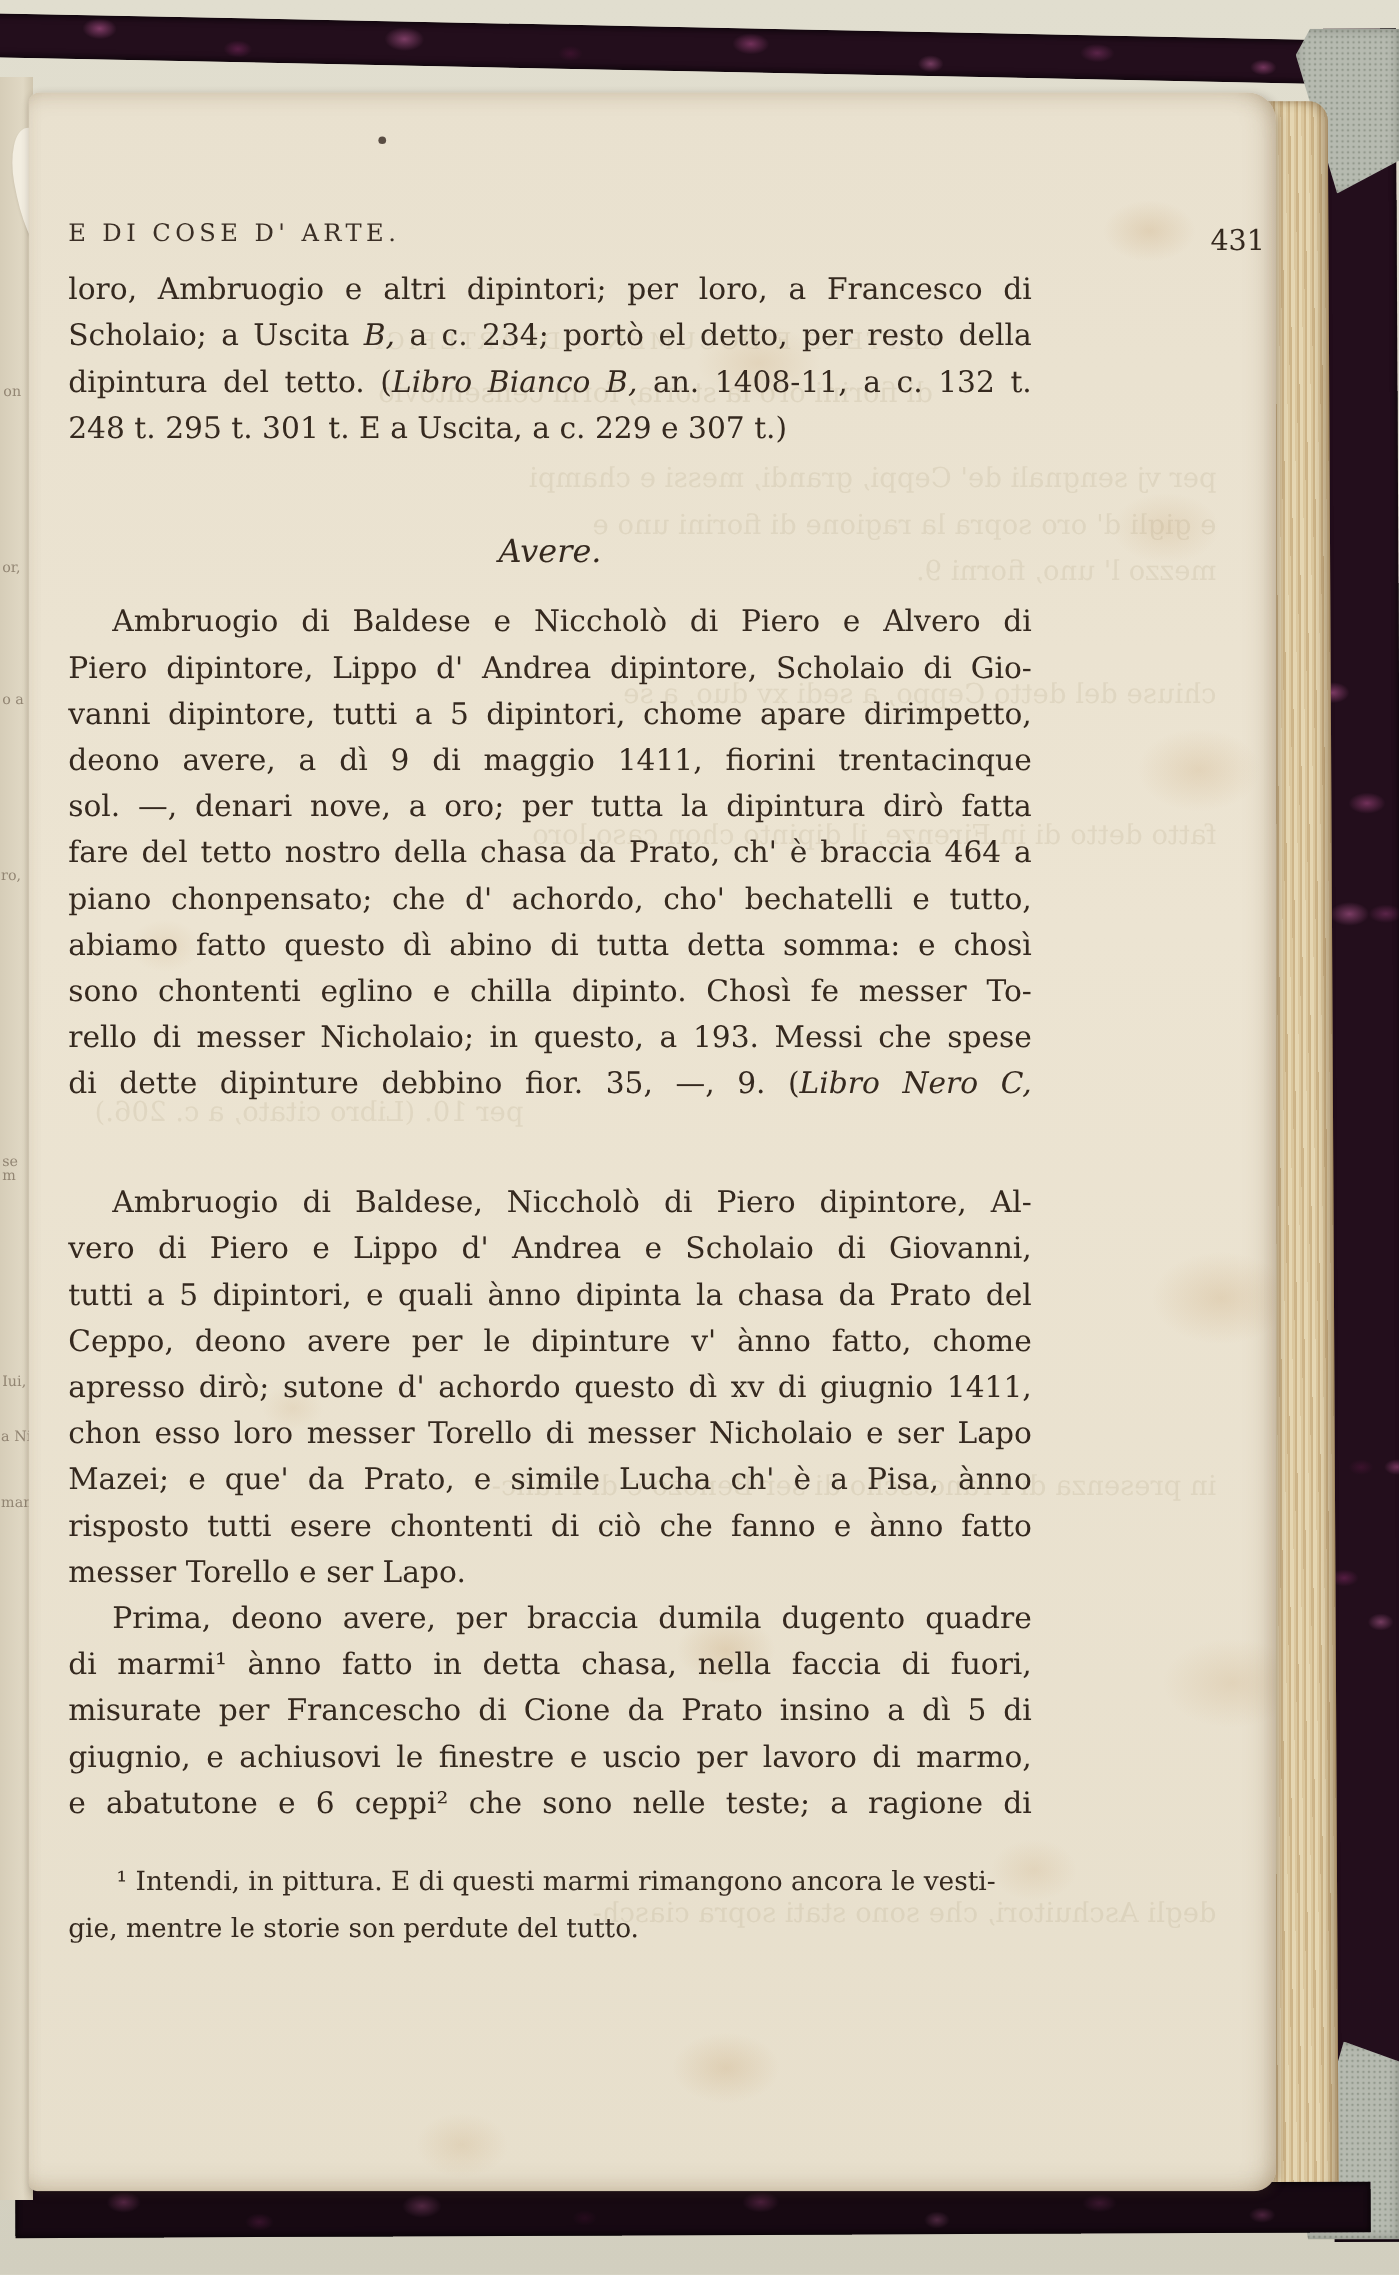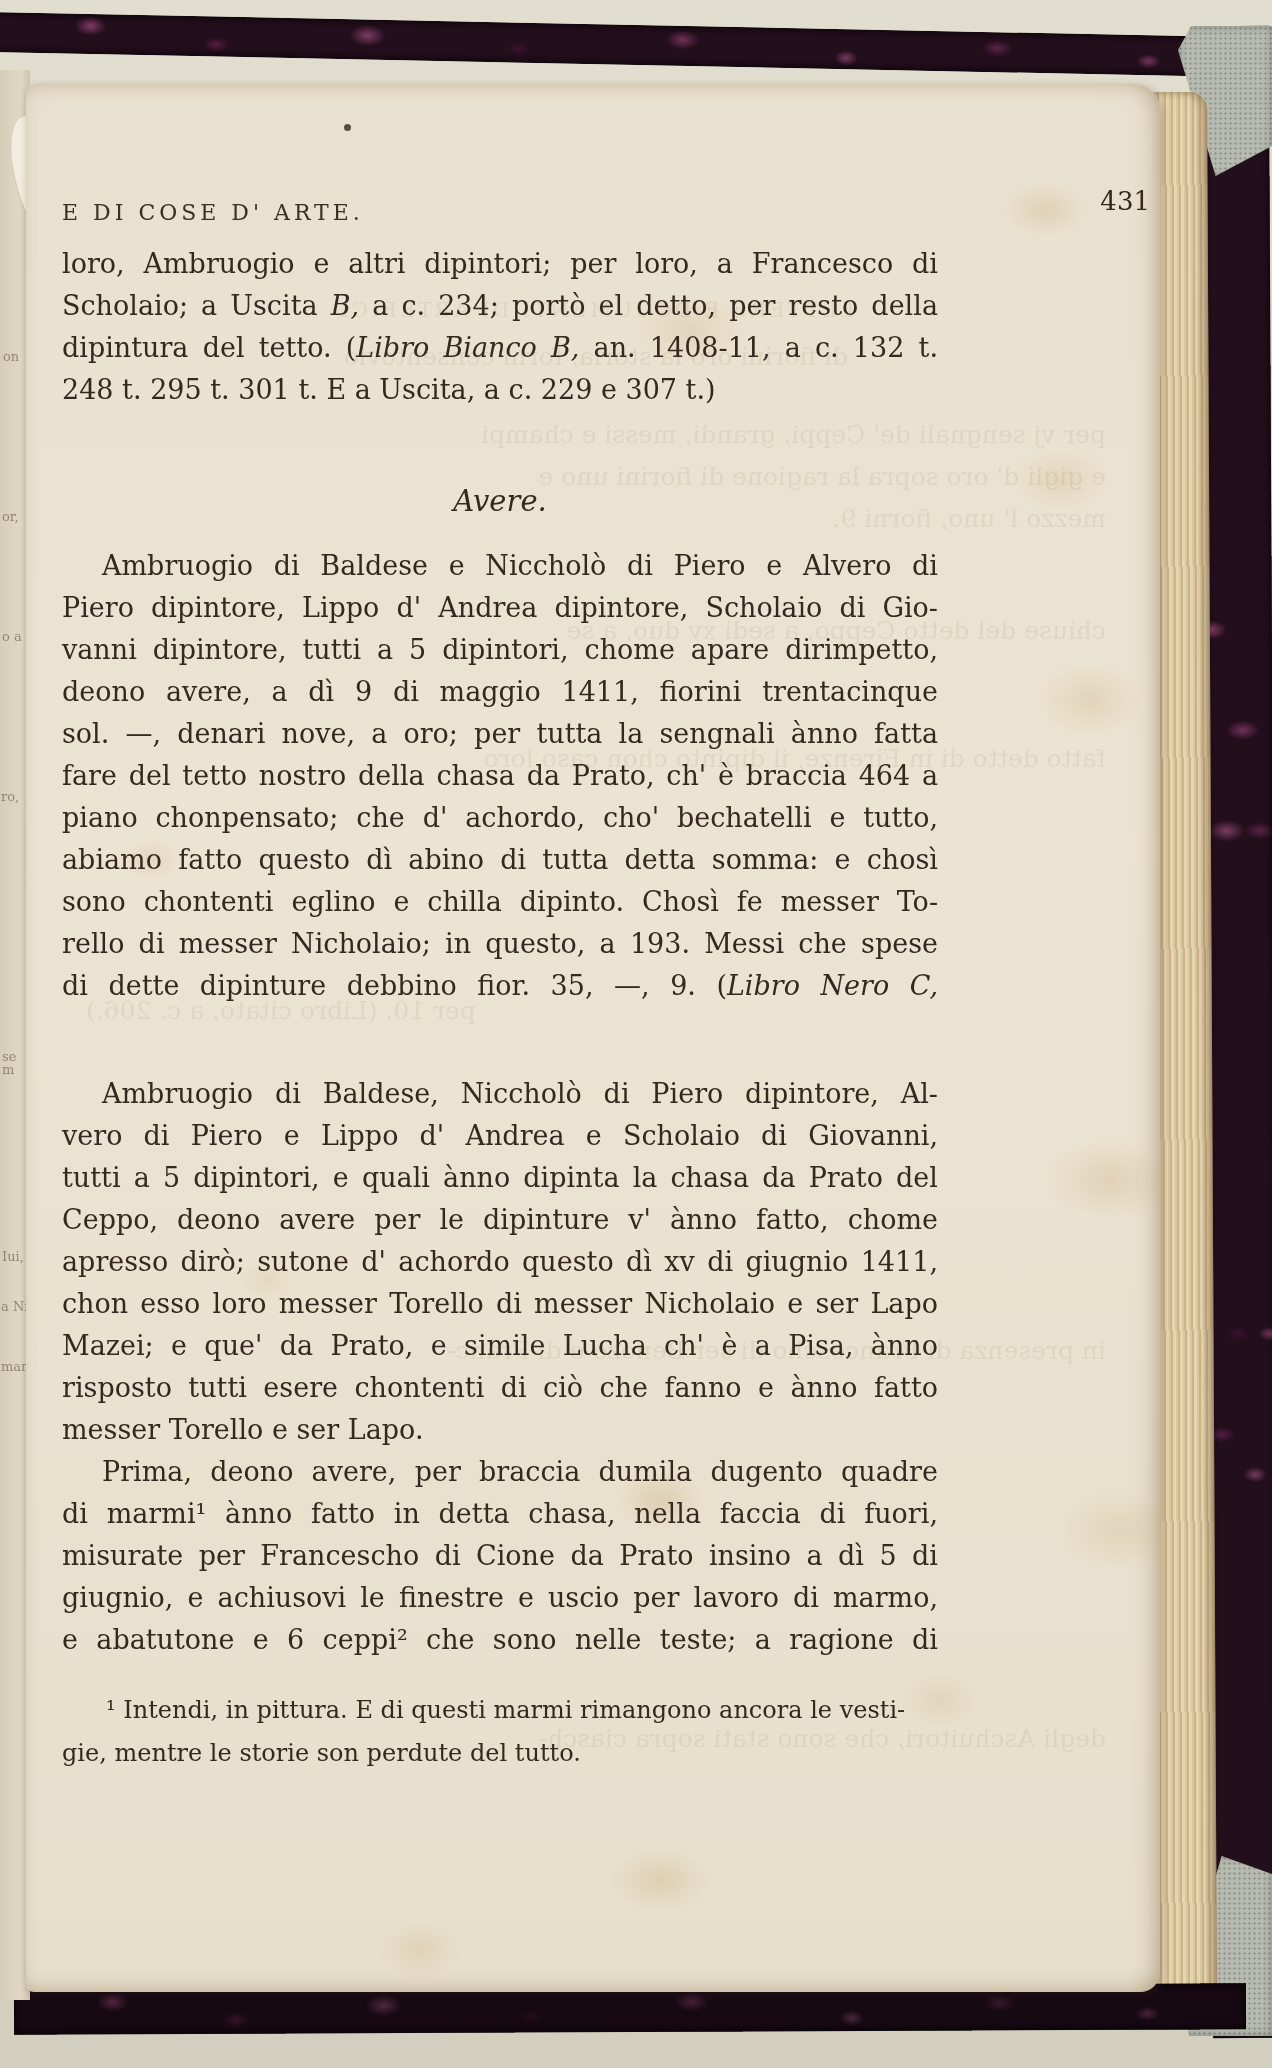--- a/index.html
+++ b/index.html
@@ -84,21 +84,21 @@
       inset -16px 0 26px -14px rgba(120,90,50,.4),
       inset 0 -14px 24px -14px rgba(120,90,50,.3),
       inset 0 10px 22px -12px rgba(120,90,50,.25);
   }
   .ink-dot{position:absolute;left:318px;top:40px;width:7px;height:7px;border-radius:50%;
     background:#40332a;opacity:.85;}
   
   .txt{color:#35291f;}
   .col{position:absolute;left:36px;width:876px;}
   .hdr{top:116px;text-align:left;font-size:22px;letter-spacing:4px;color:#3b2f26;}
-  .pgnum{position:absolute;right:10px;top:102px;font-size:26px;color:#35291f;margin-left:21px;}
+  .pgnum{position:absolute;right:10px;top:120px;font-size:26px;color:#35291f;margin-left:21px;}
   .bl{position:absolute;left:36px;width:876px;font-size:27px;line-height:40px;
     text-align:justify;text-align-last:justify;color:#35291f;}
   .bl.left{text-align:left;text-align-last:left;}
   .bl.first{text-indent:40px;}
   .it{font-style:italic;}
   .avere{top:400px;text-align:center;font-style:italic;font-size:29px;color:#35291f;}
   .fn{position:absolute;left:36px;width:876px;font-size:24px;line-height:40px;
     color:#35291f;text-align:left;}
   .fn.first{text-indent:44px;}
   
@@ -155,21 +155,21 @@
     <div class="bl" style="top:202px"><span>Scholaio; a Uscita </span><span class="it">B,</span><span> a c. 234; portò el detto, per resto della</span></div>
     <div class="bl" style="top:244px"><span>dipintura del tetto. (</span><span class="it">Libro Bianco B,</span><span> an. 1408-11, a c. 132 t.</span></div>
     <div class="bl left" style="top:286px">248 t. 295 t. 301 t. E a Uscita, a c. 229 e 307 t.)</div>
 
     <div class="col avere">Avere.</div>
 
     <div class="bl first" style="top:462px">Ambruogio di Baldese e Niccholò di Piero e Alvero di</div>
     <div class="bl" style="top:504px">Piero dipintore, Lippo d' Andrea dipintore, Scholaio di Gio-</div>
     <div class="bl" style="top:546px">vanni dipintore, tutti a 5 dipintori, chome apare dirimpetto,</div>
     <div class="bl" style="top:588px">deono avere, a dì 9 di maggio 1411, fiorini trentacinque</div>
-    <div class="bl" style="top:630px">sol. —, denari nove, a oro; per tutta la sengnali ànno fatta</div>
+    <div class="bl" style="top:630px">sol. —, denari nove, a oro; per tutta la dipintura dirò fatta</div>
     <div class="bl" style="top:672px">fare del tetto nostro della chasa da Prato, ch' è braccia 464 a</div>
     <div class="bl" style="top:714px">piano chonpensato; che d' achordo, cho' bechatelli e tutto,</div>
     <div class="bl" style="top:756px">abiamo fatto questo dì abino di tutta detta somma: e chosì</div>
     <div class="bl" style="top:798px">sono chontenti eglino e chilla dipinto. Chosì fe messer To-</div>
     <div class="bl" style="top:840px">rello di messer Nicholaio; in questo, a 193. Messi che spese</div>
     <div class="bl" style="top:882px"><span>di dette dipinture debbino fior. 35, —, 9. (</span><span class="it">Libro Nero C,</span></div>
 
     <div class="bl first" style="top:990px">Ambruogio di Baldese, Niccholò di Piero dipintore, Al-</div>
     <div class="bl" style="top:1032px">vero di Piero e Lippo d' Andrea e Scholaio di Giovanni,</div>
     <div class="bl" style="top:1074px">tutti a 5 dipintori, e quali ànno dipinta la chasa da Prato del</div>

